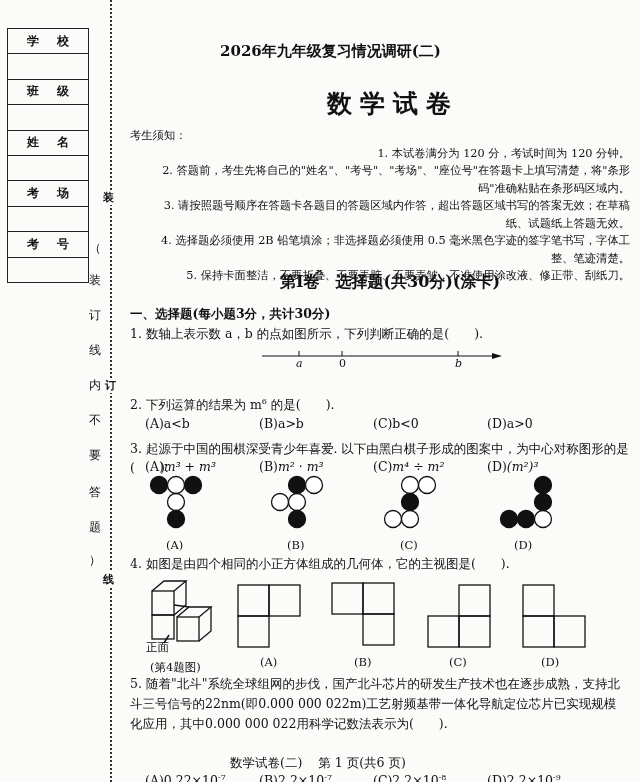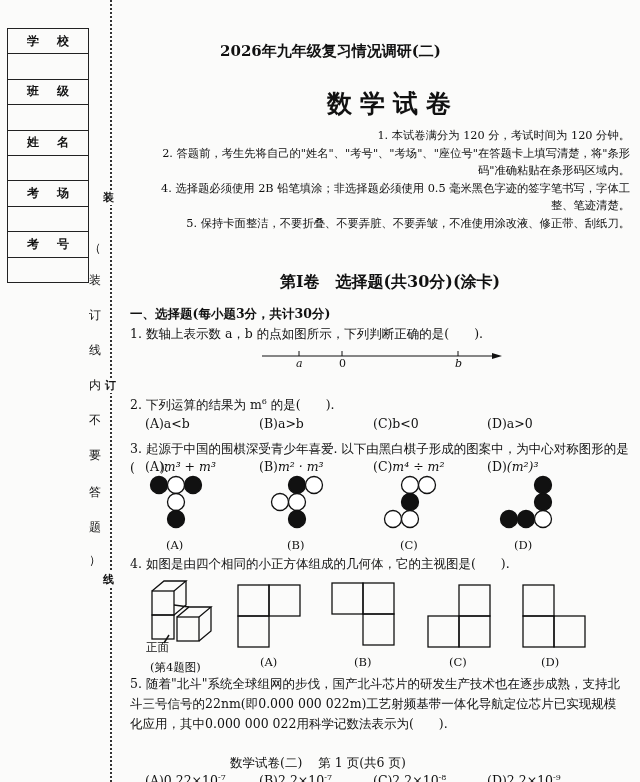--- a/index.html
+++ b/index.html
@@ -87,22 +87,24 @@
 
 <div class="abs dotline"></div>
 <div class="abs bind-char" style="left:103px;top:190px;background:#fbfbfa">装</div>
 <div class="abs bind-char" style="left:105px;top:378px;background:#fbfbfa">订</div>
 <div class="abs bind-char" style="left:103px;top:572px;background:#fbfbfa">线</div>
 
 <div class="abs title1">2026年九年级复习情况调研(二)</div>
 <div class="abs title2">数学试卷</div>
 
 <div class="abs notice">
+  <div>考生须知：</div>
   <div class="p">1. 本试卷满分为 120 分，考试时间为 120 分钟。</div>
   <div class="p">2. 答题前，考生先将自己的"姓名"、"考号"、"考场"、"座位号"在答题卡上填写清楚，将"条形码"准确粘贴在条形码区域内。</div>
+  <div class="p">3. 请按照题号顺序在答题卡各题目的答题区域内作答，超出答题区域书写的答案无效；在草稿纸、试题纸上答题无效。</div>
   <div class="p">4. 选择题必须使用 2B 铅笔填涂；非选择题必须使用 0.5 毫米黑色字迹的签字笔书写，字体工整、笔迹清楚。</div>
   <div class="p">5. 保持卡面整洁，不要折叠、不要弄脏、不要弄皱，不准使用涂改液、修正带、刮纸刀。</div>
 </div>
 
 <div class="abs section">第Ⅰ卷　选择题(共30分)(涂卡)</div>
 <div class="abs part">一、选择题(每小题3分，共计30分)</div>
 
 <div class="abs q" style="top:326px">
   <span>1.</span>
   <span>数轴上表示数 a，b 的点如图所示，下列判断正确的是(　　).</span>

